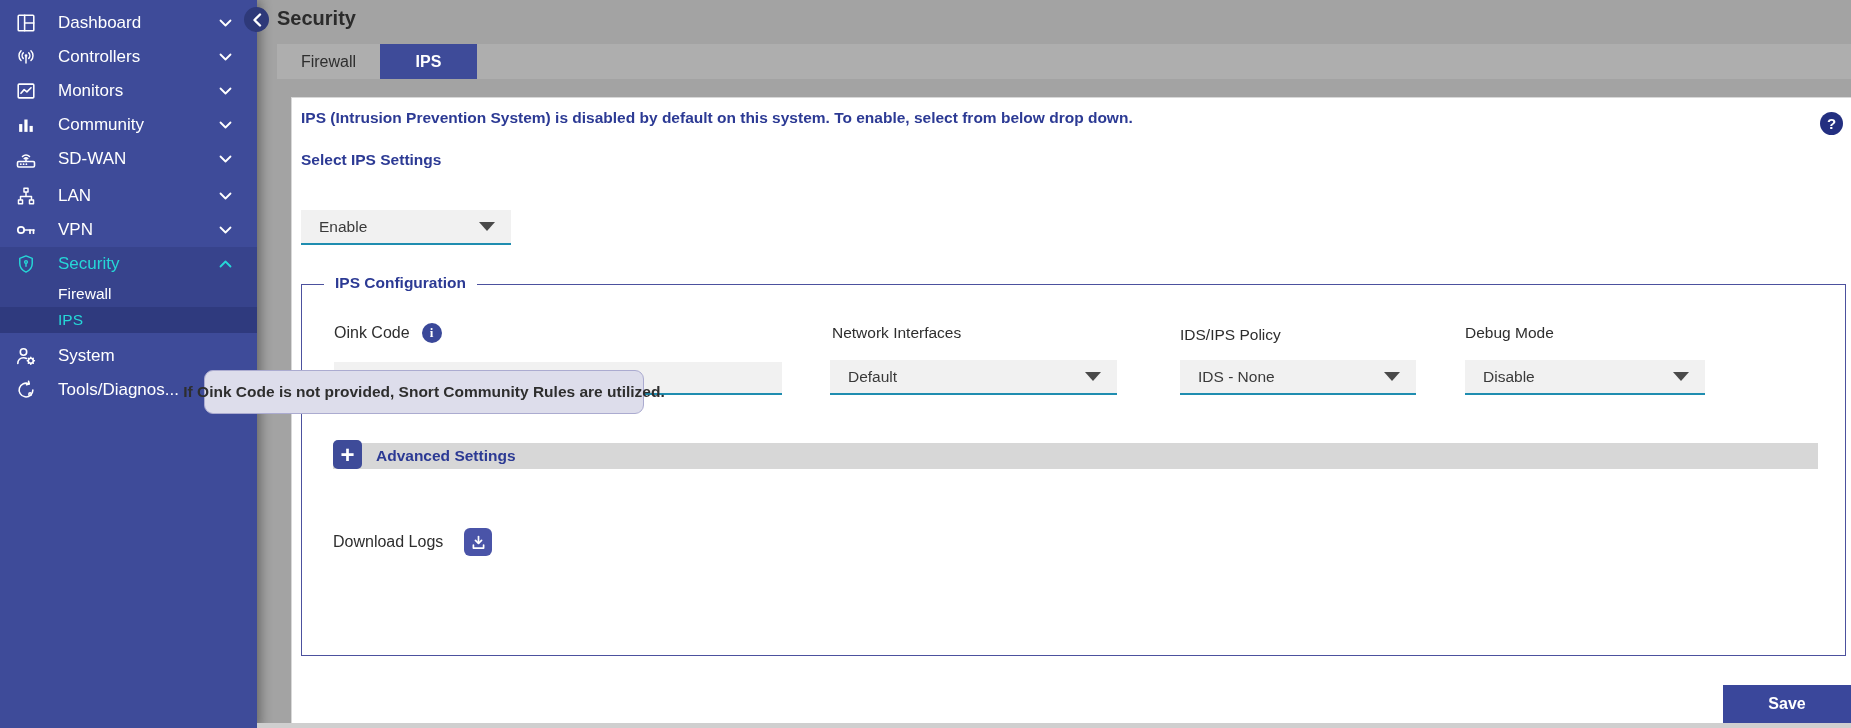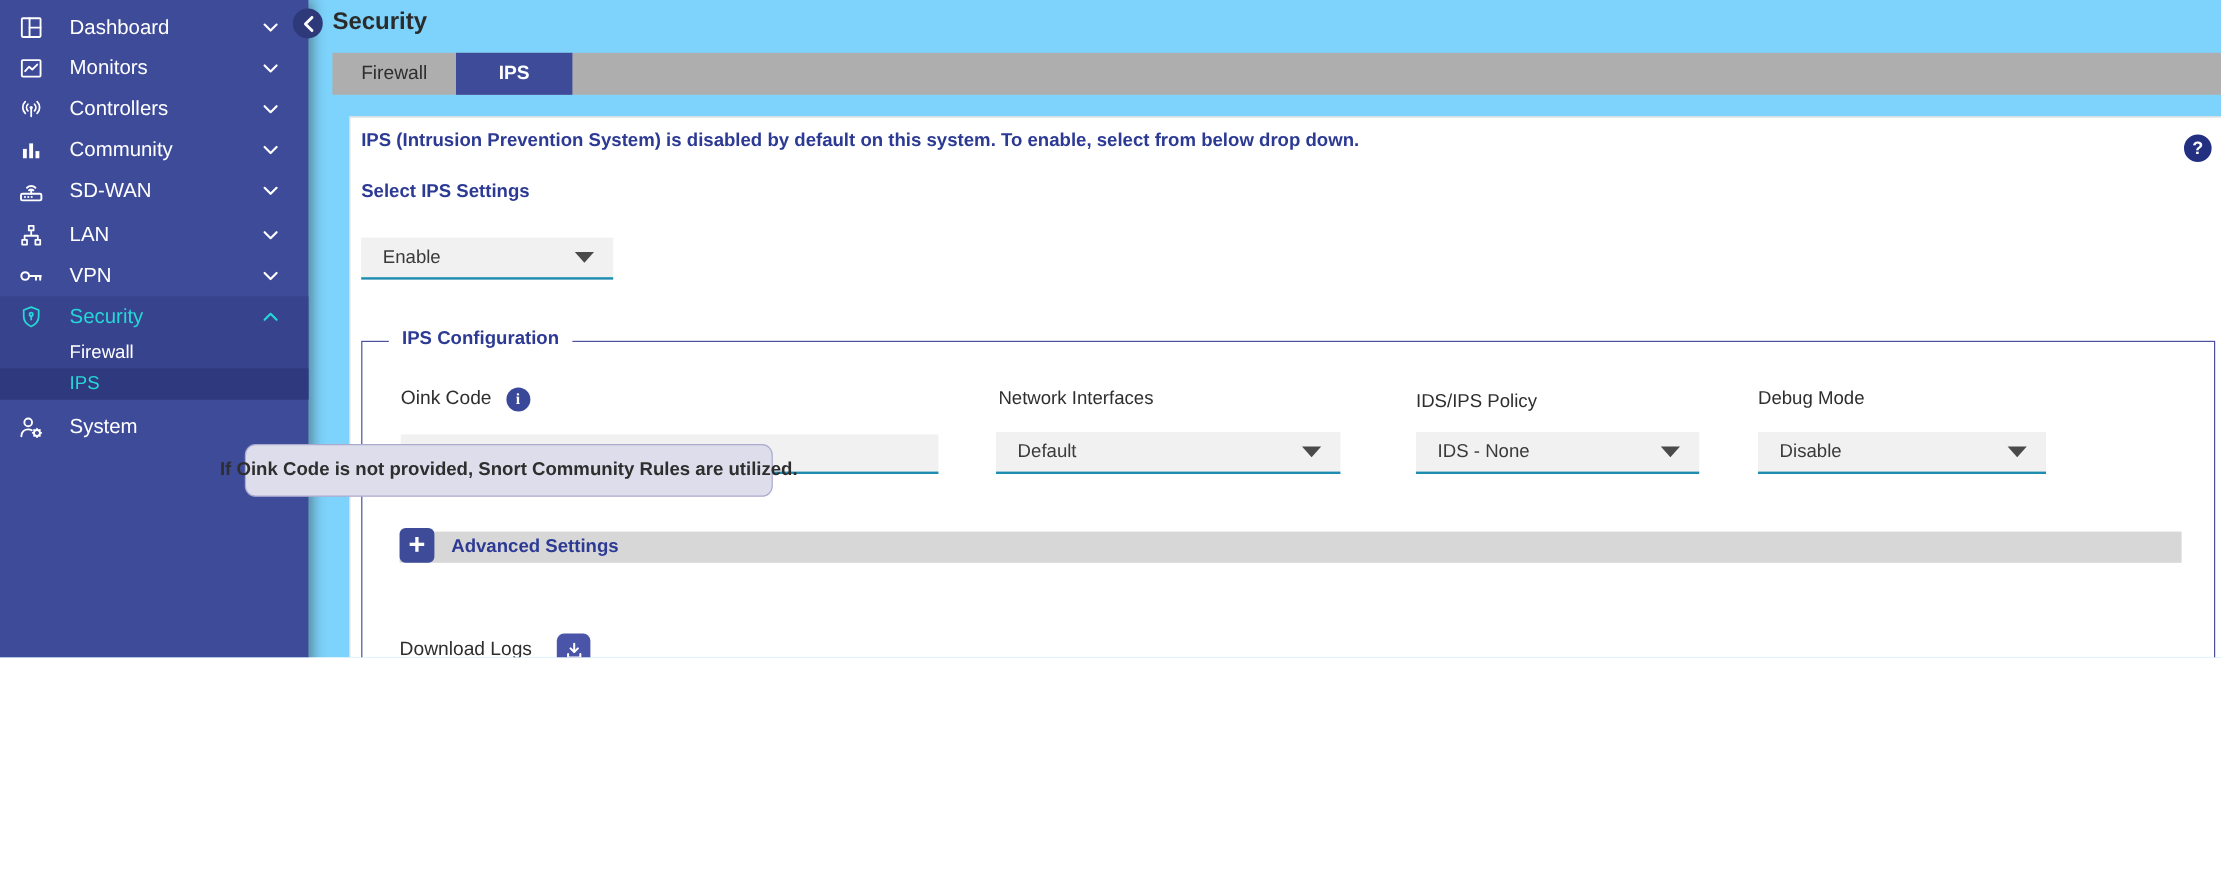--- a/index.html
+++ b/index.html
@@ -1,18 +1,18 @@
 <!DOCTYPE html>
 <html><head>
 <meta charset="utf-8">
 <style>
   * { margin:0; padding:0; box-sizing:border-box; }
   html,body { background:#fff; }
   body { font-family:"Liberation Sans", sans-serif; }
-  .screen { position:relative; width:1851px; height:548px; overflow:hidden; background:#7dd3fc; }
+  .screen { position:relative; width:1851px; height:728px; overflow:hidden; background:#a3a3a3; }
 
   
   .sidebar { position:absolute; left:0; top:0; width:257px; height:728px; background:#3E4B99;
              box-shadow:4px 0 10px rgba(40,40,40,.45); z-index:2; }
   .srow { display:flex; align-items:center; height:34px; padding-left:11px; color:#fff;
           font-size:17px; cursor:pointer; }
   .srow .ic { width:30px; display:flex; justify-content:center; align-items:center; }
   .srow .lbl { margin-left:17px; white-space:nowrap; }
   .srow .chev { margin-left:auto; margin-right:25px; display:flex; }
   .srow.gap-top { margin-top:3px; }
@@ -42,21 +42,21 @@
   .help-btn { position:absolute; left:1528px; top:14px; width:23px; height:23px; border-radius:50%;
               background:#232F80; color:#fff; border:none; font-size:15px; font-weight:bold;
               display:flex; align-items:center; justify-content:center; cursor:pointer; }
   .select-label { position:absolute; left:9px; top:53px; font-size:15.5px; font-weight:bold; color:#2C3A94; }
 
   .dd { background:#F1F1F1; border-bottom:2px solid #1F8DB0; display:flex; align-items:center;
         padding:0 16px 0 18px; height:35px; cursor:pointer; }
   .dd .val { font-size:15.5px; color:#3a3a3a; }
   .caret { margin-left:auto; width:0; height:0; border-left:8px solid transparent;
            border-right:8px solid transparent; border-top:9px solid #4a4a4a; }
-  .dd-state { position:absolute; left:9px; top:100px; width:210px; }
+  .dd-state { position:absolute; left:9px; top:112px; width:210px; }
 
   .fieldset { position:absolute; left:9px; top:186px; width:1545px; height:372px;
               border:1px solid #4C519E; }
   .legend { position:absolute; top:-11px; left:22px; background:#fff; padding:0 11px;
             font-size:15.5px; font-weight:bold; color:#2C3A94; }
   .flabel { position:absolute; font-size:15.5px; color:#2e2e2e; white-space:nowrap; }
   .oink-label-wrap { position:absolute; left:32px; top:38px; display:flex; align-items:center; }
   .oink-label-wrap .flabel-inline { font-size:16px; color:#2e2e2e; }
   .info-btn { margin-left:12px; width:20px; height:20px; border-radius:50%; border:none; background:#3A4899;
               color:#fff; font-size:13px; font-weight:bold; font-family:"Liberation Serif", serif;
@@ -108,45 +108,45 @@
       <span class="lbl">Dashboard</span>
       <span class="chev">
           <svg width="13" height="8" viewBox="0 0 13 8">
             <polyline points="1.5,1.5 6.5,6.5 11.5,1.5" fill="none" stroke="#fff" stroke-width="1.8" stroke-linecap="round" stroke-linejoin="round"></polyline>
           </svg>
         </span>
     </div>
 
     <div class="srow">
       <span class="ic">
-        <svg width="22" height="22" viewBox="0 0 24 24" fill="none" stroke="#fff" stroke-width="1.7" stroke-linecap="round" stroke-linejoin="round">
-            <rect x="3.5" y="4.5" width="17" height="15" rx="1"></rect>
-            <polyline points="6.5,14.5 10,10.5 13,13 17.5,8.5"></polyline>
-          </svg>
-      </span>
-      <span class="lbl">Monitors</span>
-      <span class="chev">
-          <svg width="13" height="8" viewBox="0 0 13 8">
-            <polyline points="1.5,1.5 6.5,6.5 11.5,1.5" fill="none" stroke="#fff" stroke-width="1.8" stroke-linecap="round" stroke-linejoin="round"></polyline>
-          </svg>
-        </span>
-    </div>
-
-    <div class="srow">
-      <span class="ic">
         <svg width="22" height="22" viewBox="0 0 24 24" fill="none" stroke="#fff" stroke-width="1.6" stroke-linecap="round">
             <circle cx="12" cy="10.5" r="1.5" fill="#fff" stroke="none"></circle>
             <line x1="12" y1="12.2" x2="12" y2="18.5"></line>
             <path d="M9,13.5 A4.3,4.3 0 0 1 9,7.5"></path>
             <path d="M15,7.5 A4.3,4.3 0 0 1 15,13.5"></path>
             <path d="M6.6,15.8 A7.4,7.4 0 0 1 6.6,5.2"></path>
             <path d="M17.4,5.2 A7.4,7.4 0 0 1 17.4,15.8"></path>
           </svg>
       </span>
       <span class="lbl">Controllers</span>
+      <span class="chev">
+          <svg width="13" height="8" viewBox="0 0 13 8">
+            <polyline points="1.5,1.5 6.5,6.5 11.5,1.5" fill="none" stroke="#fff" stroke-width="1.8" stroke-linecap="round" stroke-linejoin="round"></polyline>
+          </svg>
+        </span>
+    </div>
+
+    <div class="srow">
+      <span class="ic">
+        <svg width="22" height="22" viewBox="0 0 24 24" fill="none" stroke="#fff" stroke-width="1.7" stroke-linecap="round" stroke-linejoin="round">
+            <rect x="3.5" y="4.5" width="17" height="15" rx="1"></rect>
+            <polyline points="6.5,14.5 10,10.5 13,13 17.5,8.5"></polyline>
+          </svg>
+      </span>
+      <span class="lbl">Monitors</span>
       <span class="chev">
           <svg width="13" height="8" viewBox="0 0 13 8">
             <polyline points="1.5,1.5 6.5,6.5 11.5,1.5" fill="none" stroke="#fff" stroke-width="1.8" stroke-linecap="round" stroke-linejoin="round"></polyline>
           </svg>
         </span>
     </div>
 
     <div class="srow">
       <span class="ic">
         <svg width="22" height="22" viewBox="0 0 24 24">
@@ -257,20 +257,35 @@
               <line x1="14.3" y1="14.3" x2="14.9" y2="14.9"></line>
               <line x1="18.7" y1="18.7" x2="19.3" y2="19.3"></line>
               <line x1="19.3" y1="14.3" x2="18.7" y2="14.9"></line>
               <line x1="14.9" y1="18.7" x2="14.3" y2="19.3"></line>
             </g>
           </svg>
       </span>
       <span class="lbl">System</span>
     </div>
 
+    <div class="srow">
+      <span class="ic">
+        <svg width="22" height="22" viewBox="0 0 24 24" fill="none" stroke="#fff" stroke-width="1.7" stroke-linecap="round" stroke-linejoin="round">
+            <path d="M19.5,12 A7.5,7.5 0 1 1 15.3,5.3"></path>
+            <polyline points="14.8,2.5 15.6,5.5 12.6,6.3"></polyline>
+            <circle cx="16.5" cy="16.5" r="1.4"></circle>
+          </svg>
+      </span>
+      <span class="lbl">Tools/Diagnos...</span>
+      <span class="chev">
+          <svg width="13" height="8" viewBox="0 0 13 8">
+            <polyline points="1.5,1.5 6.5,6.5 11.5,1.5" fill="none" stroke="#fff" stroke-width="1.8" stroke-linecap="round" stroke-linejoin="round"></polyline>
+          </svg>
+        </span>
+    </div>
   </aside>
 
   <button class="collapse-btn">
     <span style="display:flex;">
         <svg width="10" height="14" viewBox="0 0 10 14">
           <polyline points="8,1.5 2.5,7 8,12.5" fill="none" stroke="#fff" stroke-width="2.4" stroke-linecap="round" stroke-linejoin="round"></polyline>
         </svg>
       </span>
   </button>
 

